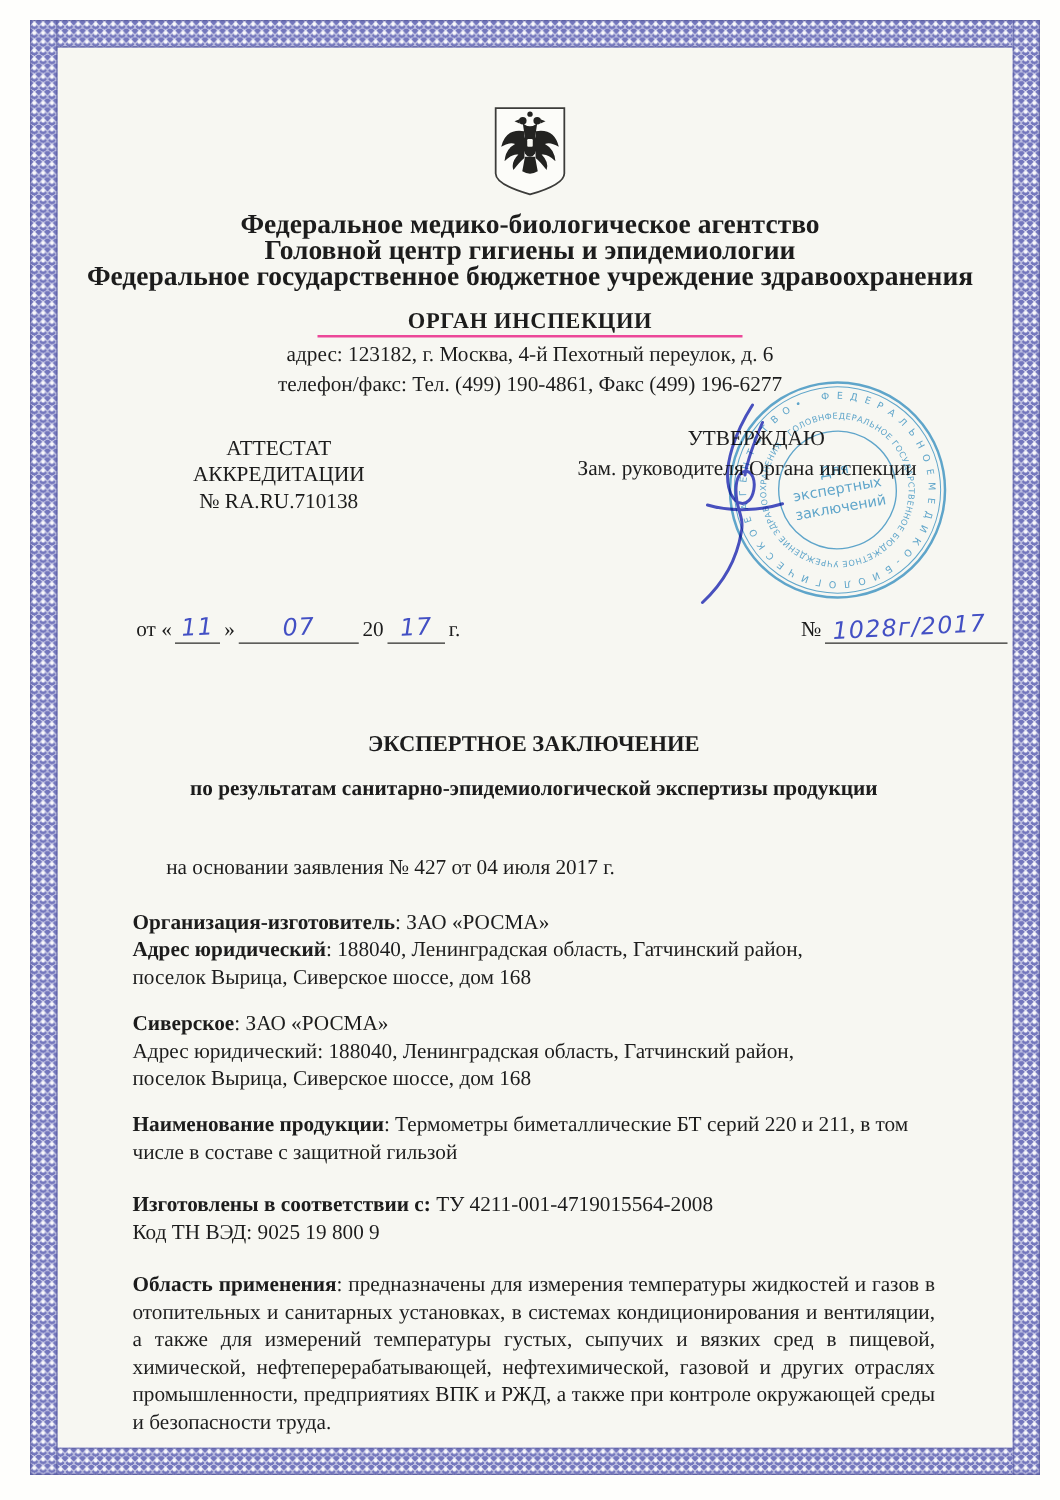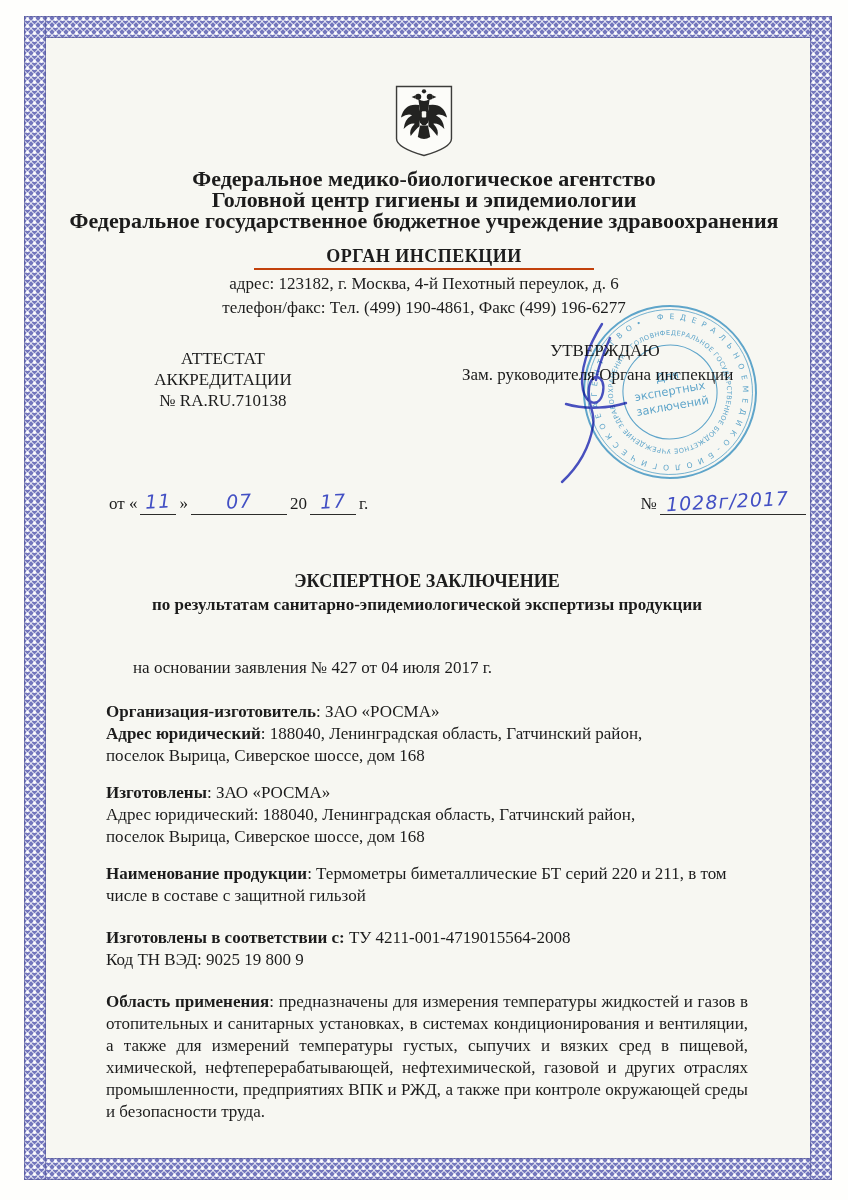--- a/index.html
+++ b/index.html
@@ -22,21 +22,21 @@
   .bs-top{left:24px;right:16px;top:16px;height:22px;}
   .bs-bottom{left:24px;right:16px;bottom:20px;height:22px;}
   .bs-left{top:16px;bottom:20px;left:24px;width:22px;}
   .bs-right{top:16px;bottom:20px;right:16px;width:22px;}
 
   
   .header-block{position:absolute;top:82px;left:0;right:0;text-align:center;}
   .coa{display:block;margin:0 auto 8px auto;}
   .h-line{font-weight:bold;font-size:22px;line-height:21px;}
   .inspection{font-weight:bold;font-size:18px;margin-top:14px;letter-spacing:.5px;}
-  .inspection .u{display:inline-block;border-bottom:2px solid #c2410c;padding:0 72px 1px 72px;}
+  .inspection .u{display:inline-block;border-bottom:2px solid #ec4899;padding:0 72px 1px 72px;}
   .h-addr{font-size:17px;line-height:21px;margin-top:3px;}
 
   
   .accreditation{position:absolute;left:118px;top:348px;width:210px;text-align:center;line-height:21px;}
   .approve{position:absolute;left:462px;top:340px;width:286px;}
   .approve-head{text-align:center;}
   .approve-pos{margin-top:2px;white-space:nowrap;}
   .sig-row{display:flex;align-items:flex-end;margin-top:16px;}
   .sig-line{flex:1;border-bottom:1px solid #3a3a38;margin:0 6px 4px 0;height:14px;}
   .approve-name{white-space:nowrap;}
@@ -54,21 +54,21 @@
   .blank.day{width:36px;}
   .blank.month{width:96px;}
   .blank.year{width:46px;}
   .blank.num{width:140px;text-align:left;padding-left:6px;}
   .hw{font-family:"DejaVu Sans",sans-serif;font-style:italic;color:#4350c4;font-size:19px;
       display:inline-block;transform:rotate(-3deg);line-height:18px;letter-spacing:1px;}
   .dl-text{padding:0 3px;}
 
   
   .doc-body{position:absolute;left:106px;top:570px;width:642px;}
-  .title1{text-align:center;font-weight:bold;font-size:18px;margin:0;}
+  .title1{text-align:center;font-weight:bold;font-size:18px;margin:14px;}
   .title2{text-align:center;font-weight:bold;font-size:17px;margin:2px 0 0 0;}
   .basis{margin:41px 0 0 27px;}
   .block{margin-top:15px;}
   .block p{margin:0;}
   .block.first{margin-top:22px;}
   .block.gap{margin-top:20px;}
   .scope{text-align:justify;}
   b{font-weight:bold;}
 </style>
 </head>
@@ -168,21 +168,21 @@
 
   <p class="basis">на основании заявления № 427 от 04 июля 2017 г.</p>
 
   <div class="block first">
     <p><b>Организация-изготовитель</b><span>:  ЗАО «РОСМА»</span></p>
     <p><b>Адрес юридический</b><span>: 188040, Ленинградская область, Гатчинский район,</span></p>
     <p>поселок Вырица, Сиверское шоссе, дом 168</p>
   </div>
 
   <div class="block">
-    <p><b>Изготовлены</b><span>:   ЗАО «РОСМА»</span></p>
+    <p><b>Сиверское</b><span>:   ЗАО «РОСМА»</span></p>
     <p>Адрес юридический: 188040, Ленинградская область, Гатчинский район,</p>
     <p>поселок Вырица, Сиверское шоссе, дом 168</p>
   </div>
 
   <div class="block">
     <p><b>Наименование продукции</b><span>:  Термометры биметаллические БТ серий 220 и 211, в том</span></p>
     <p>числе в составе с защитной гильзой</p>
   </div>
 
   <div class="block gap">

